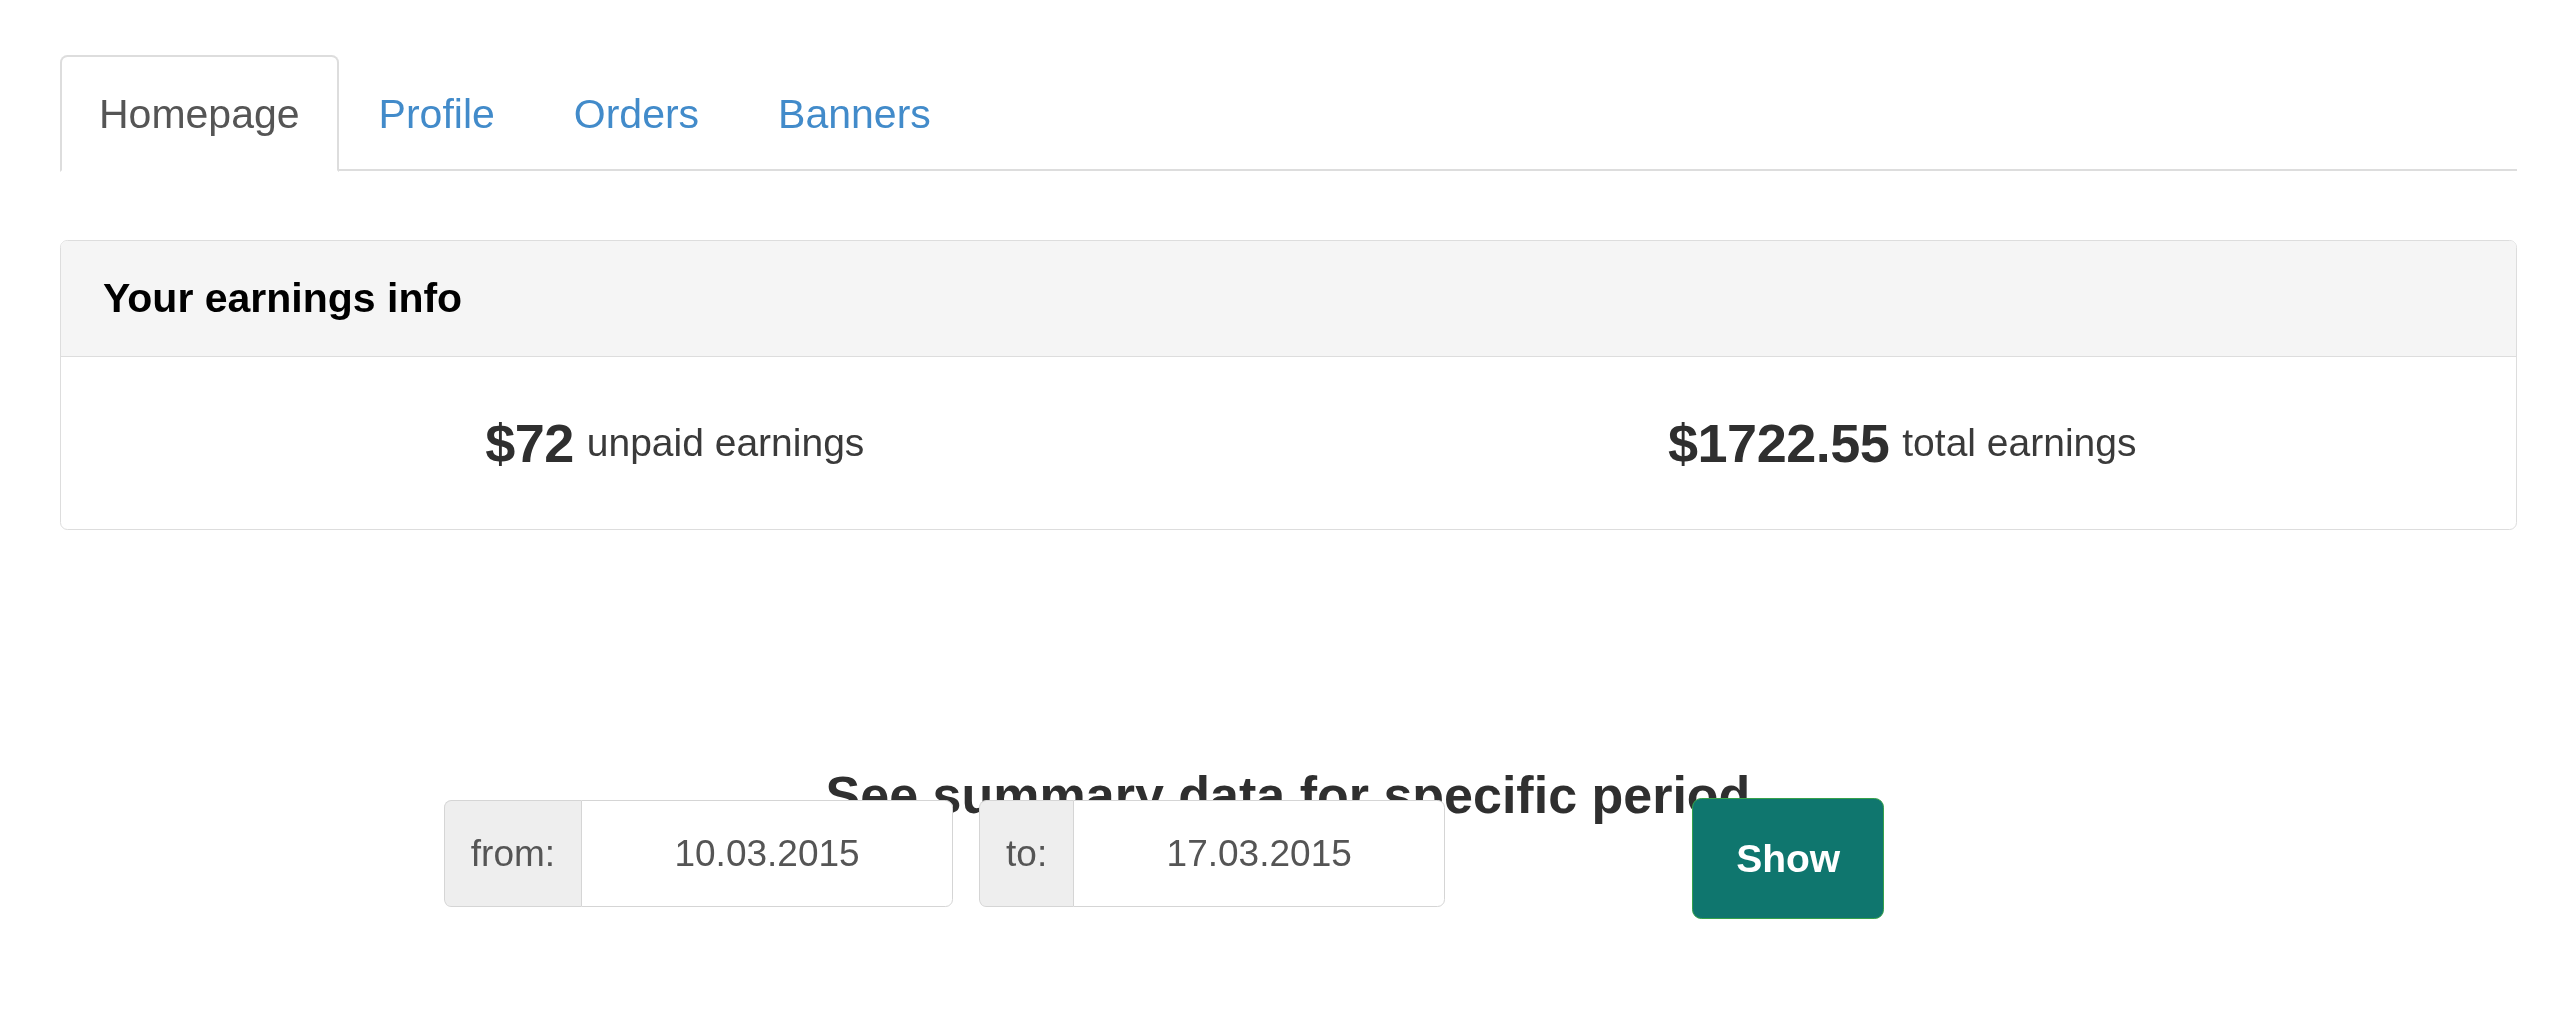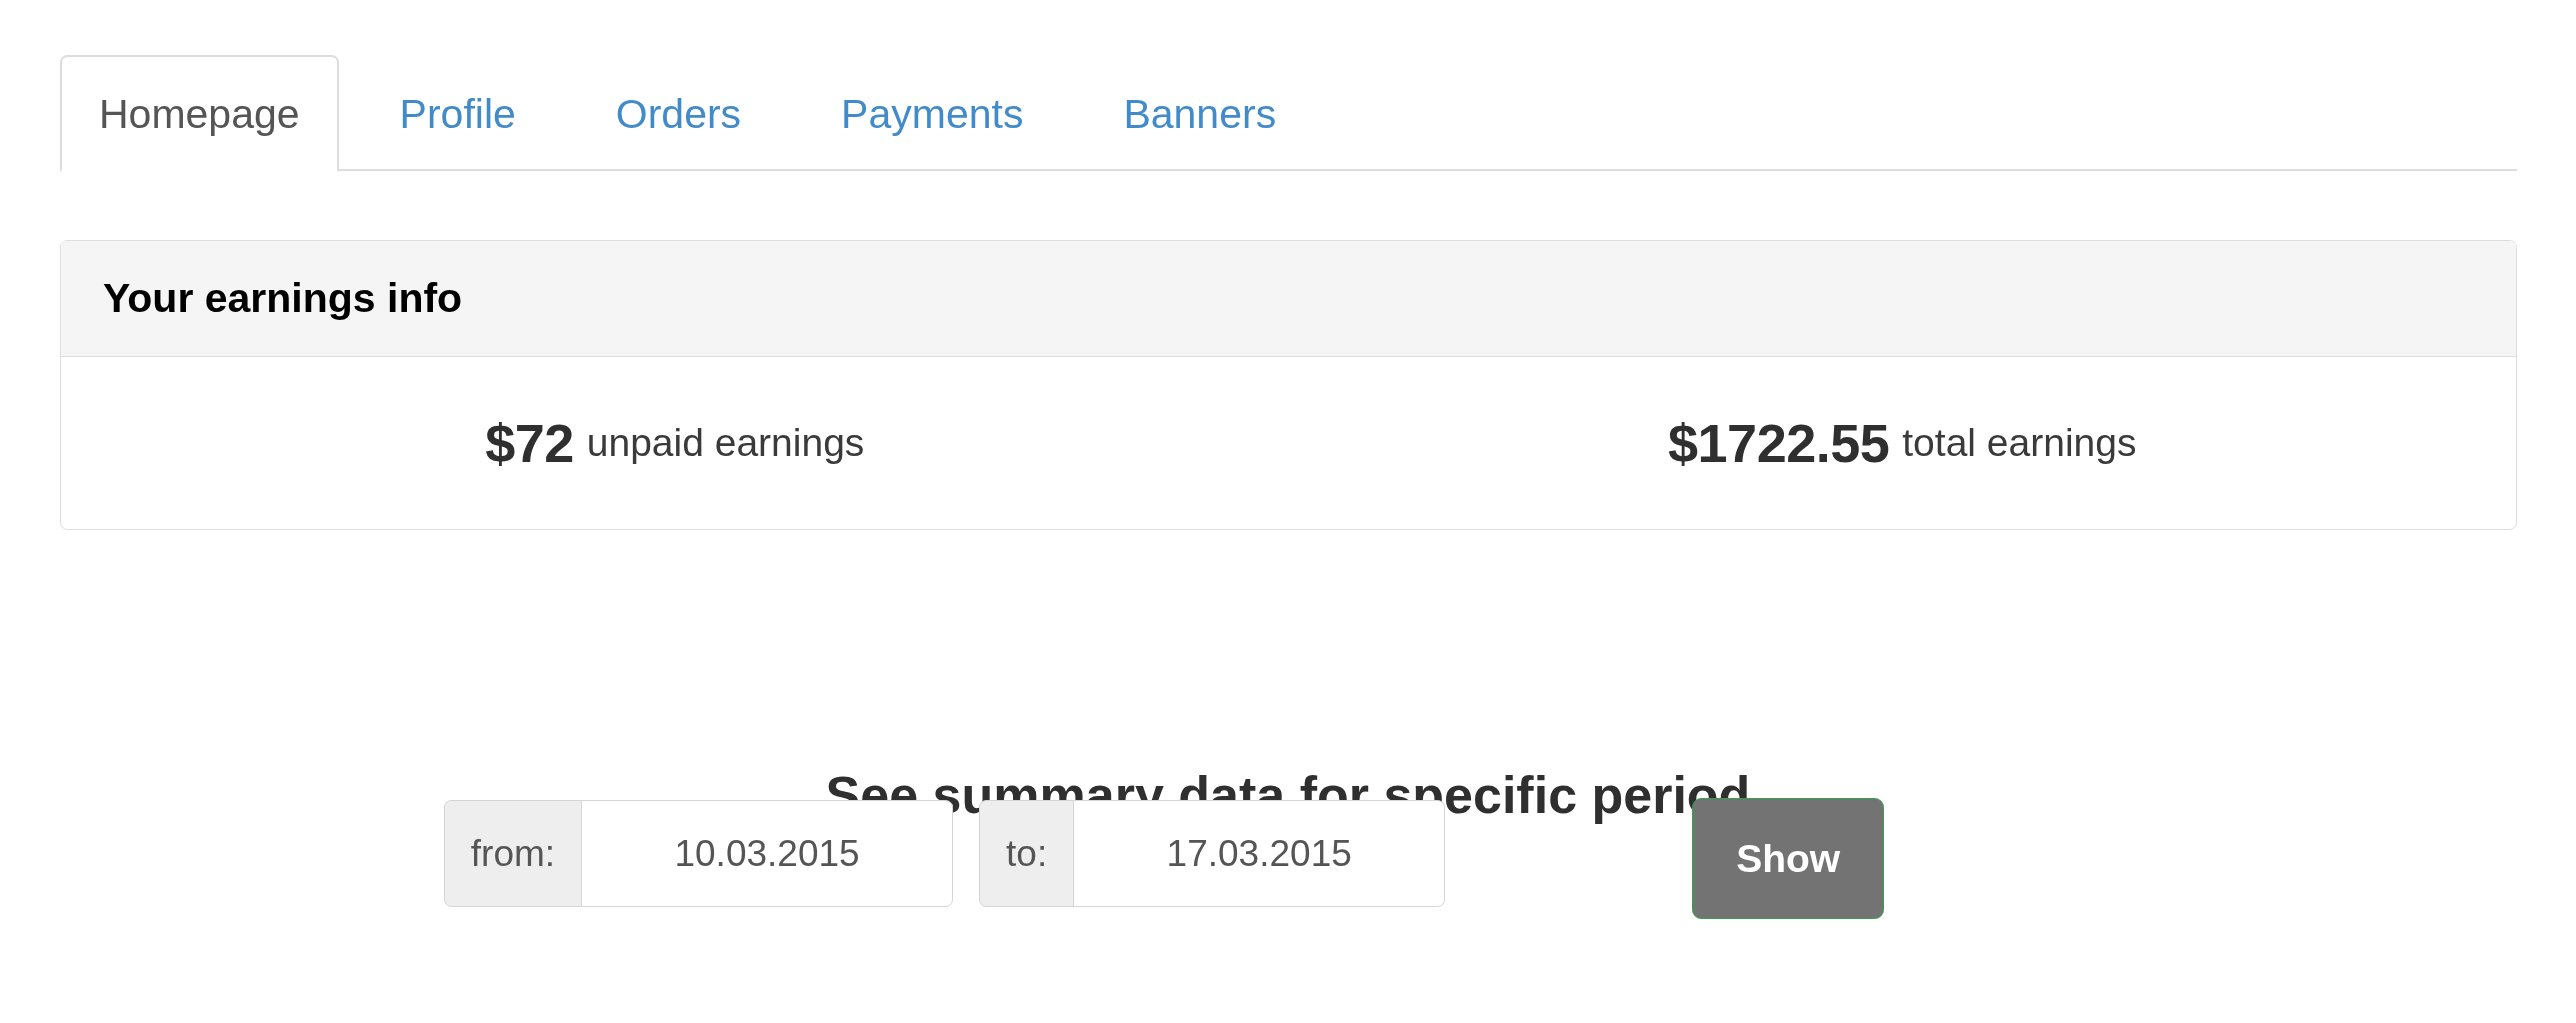--- a/index.html
+++ b/index.html
@@ -30,21 +30,21 @@
     display: flex;
     align-items: flex-end;
   }
   .tab {
     display: block;
     font-size: 41px;
     line-height: 1;
     color: #428bca;
     text-decoration: none;
     padding: 30px 37px 32px 37px;
-    margin-right: 22px;
+    margin-right: 1px;
     border: 2.8px solid transparent;
     border-radius: 7.4px 7.4px 0 0;
     box-sizing: border-box;
     white-space: nowrap;
     cursor: pointer;
     background: transparent;
     position: relative;
   }
   .tab.active {
     color: #555555;
@@ -163,42 +163,41 @@
     color: #555555;
     text-align: center;
     padding: 0 24px;
     outline: none;
   }
   .date-input::placeholder { color: #999999; }
 
   .spacer-gap { width: 221px; flex: 0 0 221px; }
 
   .btn-show {
-    background: #737373;
+    background: #0f766e;
     border: 1.9px solid #36a14b;
     border-radius: 9.3px;
     color: #ffffff;
     font-family: "Liberation Sans", sans-serif;
     font-size: 39px;
     font-weight: bold;
     padding: 0 43px;
     height: 121px;
     line-height: 117px;
     cursor: pointer;
     margin-top: -1.9px;
   }
 </style>
 </head>
 <body>
 
 <nav class="nav-tabs">
   <a class="tab active" href="#">Homepage</a>
   <a class="tab" href="#">Profile</a>
   <a class="tab" href="#">Orders</a>
-  <a class="tab" href="#">Payments</a>
   <a class="tab" href="#">Banners</a>
 </nav>
 
 <section class="panel">
   <div class="panel-heading">
     <h3 class="panel-title">Your earnings info</h3>
   </div>
   <div class="panel-body">
     <div class="earn-col">
       <span class="earn-amount">$72</span>

